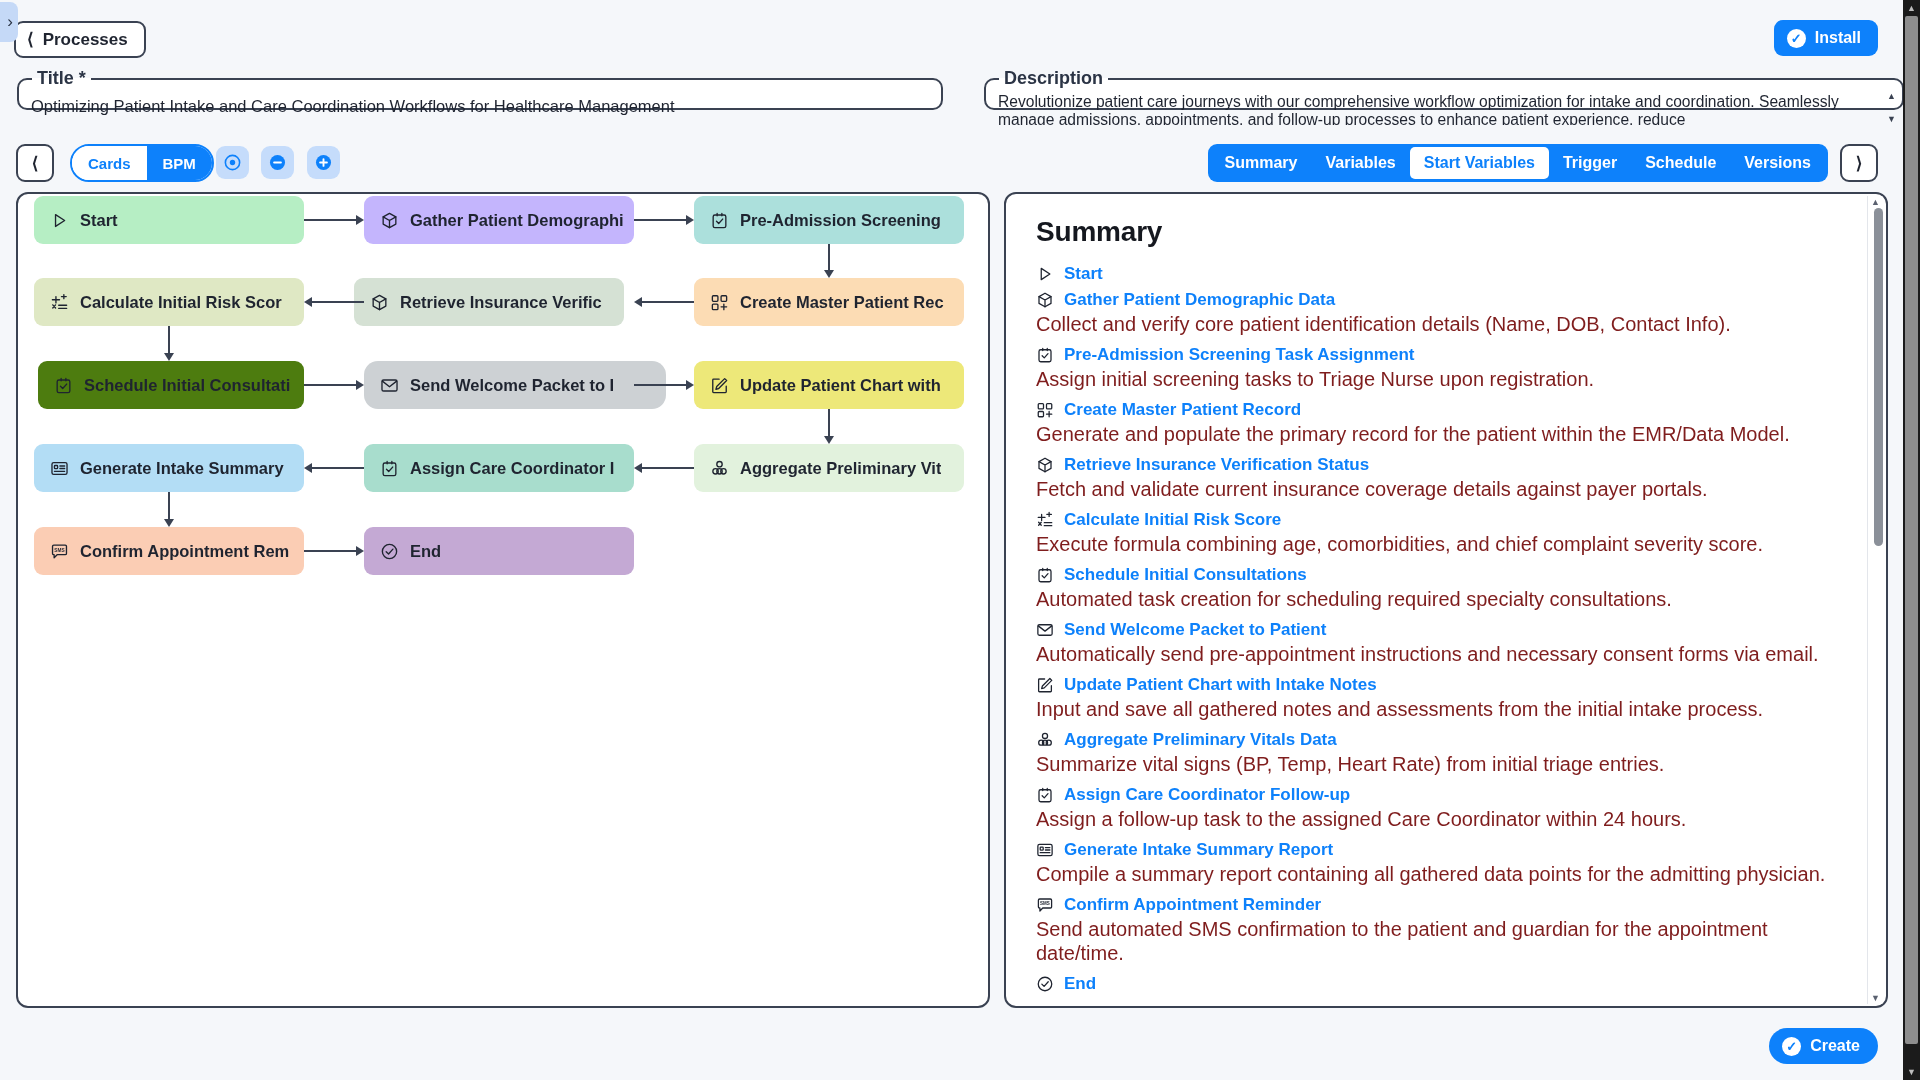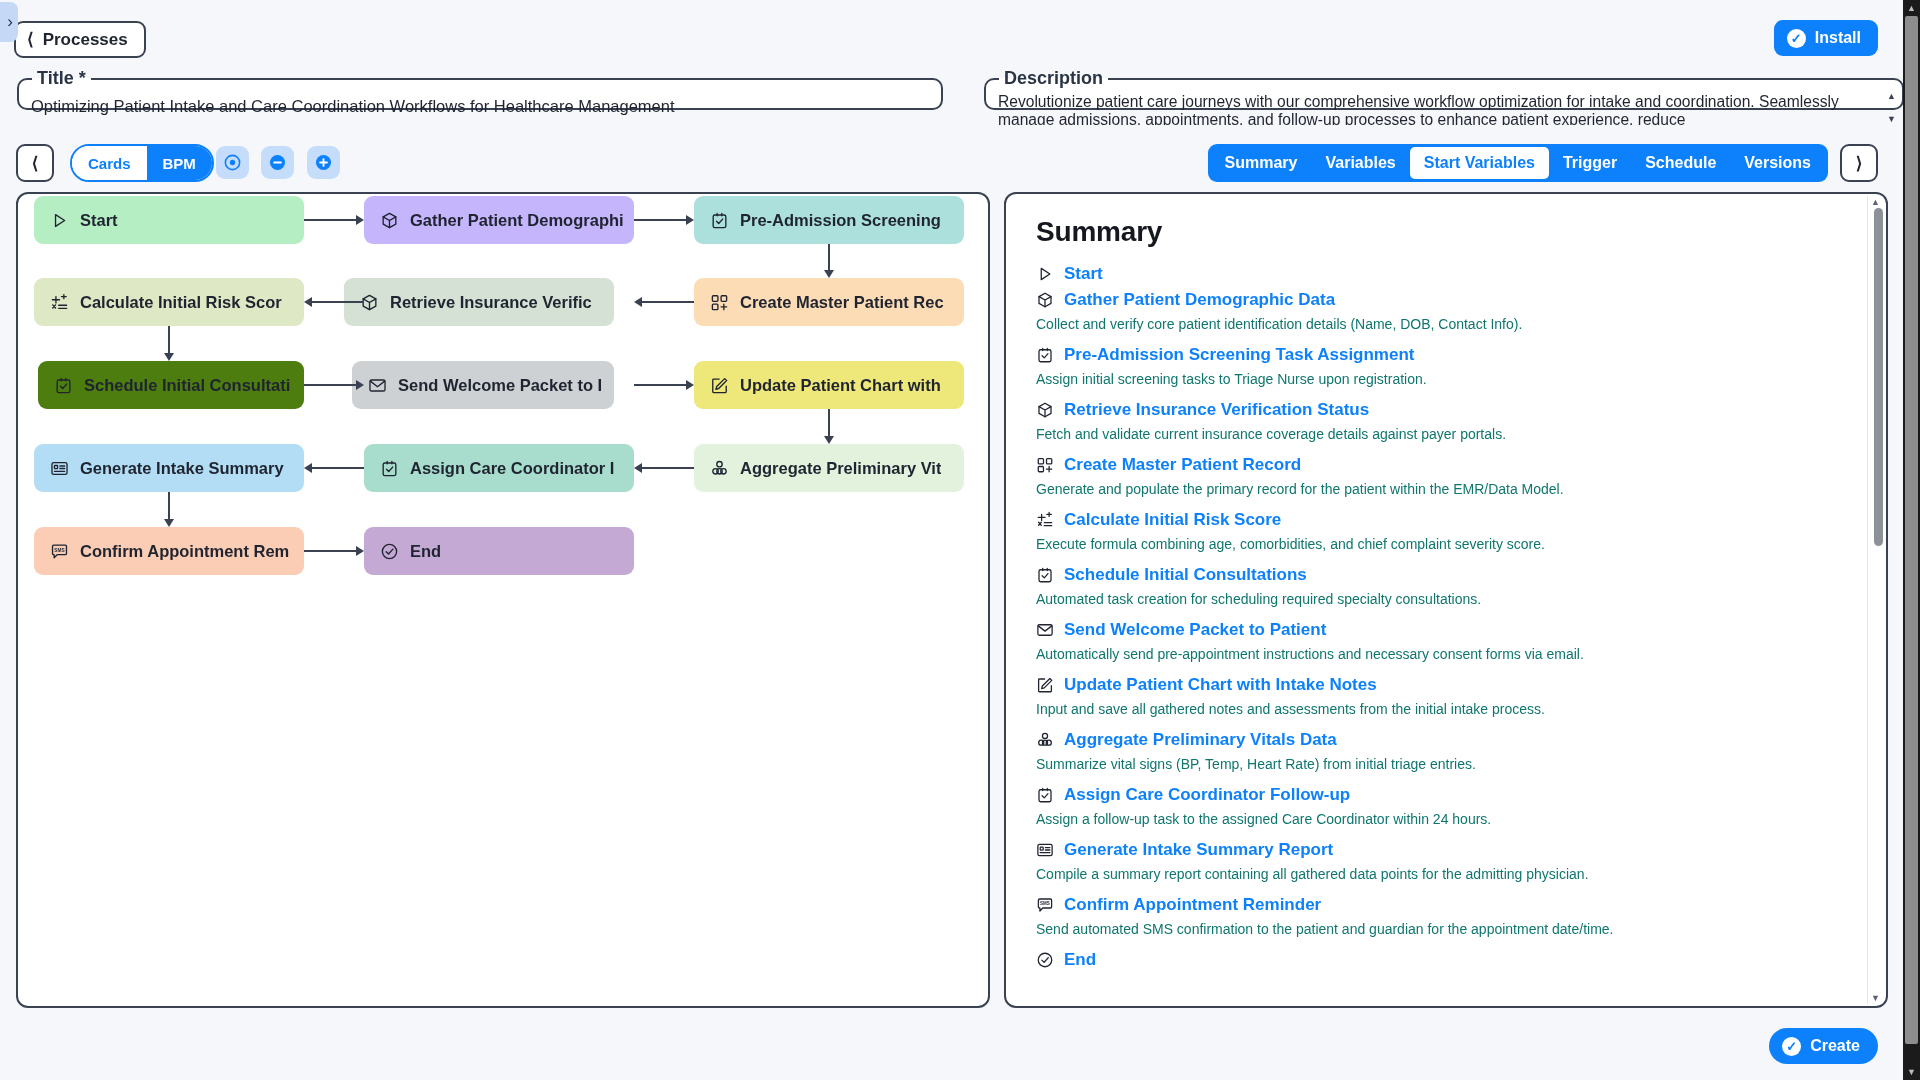--- a/index.html
+++ b/index.html
@@ -273,22 +273,22 @@
   .sum-head {
     display: flex; align-items: center; gap: 10px;
     margin-bottom: 2px;
   }
   .sum-head .lnk {
     font-size: 17px; font-weight: 700;
     color: #0d81fb;
     cursor: pointer;
   }
   .sum-desc {
-    font-size: 14px;
-    color: #0f766e;
+    font-size: 20px;
+    color: #7f1d1d;
     margin: 0 0 9px 0;
     line-height: 24px;
   }
   .sum-icon { color: #1f2430; display: flex; align-items: center; }
 
   .inner-scrollbar {
     position: absolute;
     right: 3px; top: 2px;
     width: 16px; height: 808px;
     background: #ffffff;
@@ -444,21 +444,21 @@
         </div>
         <div class="node" style="left: 16px; top: 84px; width: 270px; background: rgb(223, 232, 196);">
           <svg width="19" height="19" viewBox="0 0 24 24">
             <path d="M3 8.5 L12 8.5 M7.5 4.5 L7.5 12.5" stroke="#1f2430" stroke-width="1.7" fill="none" stroke-linecap="round" stroke-linejoin="round"></path>
             <path d="M14.5 4.5 L20.5 4.5 M17.5 2 L17.5 7.2" stroke="#1f2430" stroke-width="1.7" fill="none" stroke-linecap="round" stroke-linejoin="round"></path>
             <path d="M3.5 15 L7 19 M7 15 L3.5 19" stroke="#1f2430" stroke-width="1.7" fill="none" stroke-linecap="round" stroke-linejoin="round"></path>
             <path d="M11 15.5 L21 15.5 M11 19.5 L21 19.5" stroke="#1f2430" stroke-width="1.7" fill="none" stroke-linecap="round" stroke-linejoin="round"></path>
           </svg>
           <span class="nlabel">Calculate Initial Risk Scor</span>
         </div>
-        <div class="node" style="left: 326px; top: 84px; width: 270px; background: rgb(213, 225, 212);">
+        <div class="node" style="left: 336px; top: 84px; width: 270px; background: rgb(213, 225, 212);">
           <svg width="19" height="19" viewBox="0 0 24 24">
             <path d="M12 3 L20 7.5 L20 16.5 L12 21 L4 16.5 L4 7.5 Z" stroke="#1f2430" stroke-width="1.7" fill="none" stroke-linecap="round" stroke-linejoin="round"></path>
             <path d="M4 7.5 L12 12 L20 7.5 M12 12 L12 21" stroke="#1f2430" stroke-width="1.7" fill="none" stroke-linecap="round" stroke-linejoin="round"></path>
           </svg>
           <span class="nlabel">Retrieve Insurance Verific</span>
         </div>
         <div class="node" style="left: 676px; top: 84px; width: 270px; background: rgb(252, 220, 180);">
           <svg width="19" height="19" viewBox="0 0 24 24">
             <rect x="3" y="3.5" width="7" height="7" rx="1.2" stroke="#1f2430" stroke-width="1.7" fill="none" stroke-linecap="round" stroke-linejoin="round"></rect>
             <rect x="14" y="3.5" width="7" height="7" rx="1.2" stroke="#1f2430" stroke-width="1.7" fill="none" stroke-linecap="round" stroke-linejoin="round"></rect>
@@ -468,21 +468,21 @@
           <span class="nlabel">Create Master Patient Rec</span>
         </div>
         <div class="node" style="left: 20px; top: 167px; width: 266px; background: #4d7c0f;">
           <svg width="19" height="19" viewBox="0 0 24 24">
             <rect x="4" y="5" width="16" height="16" rx="2.2" stroke="#1f2430" stroke-width="1.7" fill="none" stroke-linecap="round" stroke-linejoin="round"></rect>
             <path d="M9 3.2 L9 6 M15 3.2 L15 6" stroke="#1f2430" stroke-width="1.7" fill="none" stroke-linecap="round" stroke-linejoin="round"></path>
             <path d="M8.2 13 L11 15.8 L16 10.2" stroke="#1f2430" stroke-width="1.7" fill="none" stroke-linecap="round" stroke-linejoin="round"></path>
           </svg>
           <span class="nlabel">Schedule Initial Consultati</span>
         </div>
-        <div class="node" style="left: 334px; top: 167px; width: 262px; background: rgb(205, 209, 212);">
+        <div class="node" style="left: 346px; top: 167px; width: 302px; background: rgb(205, 209, 212); border-radius: 14px;">
           <svg width="19" height="19" viewBox="0 0 24 24">
             <rect x="2.5" y="5" width="19" height="14" rx="2" stroke="#1f2430" stroke-width="1.7" fill="none" stroke-linecap="round" stroke-linejoin="round"></rect>
             <path d="M3 6.5 L12 13.5 L21 6.5" stroke="#1f2430" stroke-width="1.7" fill="none" stroke-linecap="round" stroke-linejoin="round"></path>
           </svg>
           <span class="nlabel">Send Welcome Packet to I</span>
         </div>
         <div class="node" style="left: 676px; top: 167px; width: 270px; background: rgb(237, 232, 121);">
           <svg width="19" height="19" viewBox="0 0 24 24">
             <path d="M18.5 3.3 L21 5.8 L11 15.8 L7.5 16.8 L8.5 13.3 Z" stroke="#1f2430" stroke-width="1.7" fill="none" stroke-linecap="round" stroke-linejoin="round"></path>
             <path d="M20.5 13 L20.5 20 Q20.5 21 19.5 21 L4.5 21 Q3.5 21 3.5 20 L3.5 5 Q3.5 4 4.5 4 L11.5 4" stroke="#1f2430" stroke-width="1.7" fill="none" stroke-linecap="round" stroke-linejoin="round"></path>
@@ -593,41 +593,41 @@
                 </svg>
               </span>
               <span class="lnk">Pre-Admission Screening Task Assignment</span>
             </div>
             <p class="sum-desc">Assign initial screening tasks to Triage Nurse upon registration.</p>
           </div>
           <div class="sum-item">
             <div class="sum-head">
               <span class="sum-icon">
                 <svg width="18" height="18" viewBox="0 0 24 24">
-                  <path d="M12 3 L20 7.5 L20 16.5 L12 21 L4 16.5 L4 7.5 Z" stroke="#1f2430" stroke-width="1.7" fill="none" stroke-linecap="round" stroke-linejoin="round"></path>
-                  <path d="M4 7.5 L12 12 L20 7.5 M12 12 L12 21" stroke="#1f2430" stroke-width="1.7" fill="none" stroke-linecap="round" stroke-linejoin="round"></path>
-                </svg>
-              </span>
-              <span class="lnk">Retrieve Insurance Verification Status</span>
-            </div>
-            <p class="sum-desc">Fetch and validate current insurance coverage details against payer portals.</p>
-          </div>
-          <div class="sum-item">
-            <div class="sum-head">
-              <span class="sum-icon">
-                <svg width="18" height="18" viewBox="0 0 24 24">
                   <rect x="3" y="3.5" width="7" height="7" rx="1.2" stroke="#1f2430" stroke-width="1.7" fill="none" stroke-linecap="round" stroke-linejoin="round"></rect>
                   <rect x="14" y="3.5" width="7" height="7" rx="1.2" stroke="#1f2430" stroke-width="1.7" fill="none" stroke-linecap="round" stroke-linejoin="round"></rect>
                   <rect x="3" y="14" width="7" height="7" rx="1.2" stroke="#1f2430" stroke-width="1.7" fill="none" stroke-linecap="round" stroke-linejoin="round"></rect>
                   <path d="M17.5 14 L17.5 21 M14 17.5 L21 17.5" stroke="#1f2430" stroke-width="1.7" fill="none" stroke-linecap="round" stroke-linejoin="round"></path>
                 </svg>
               </span>
               <span class="lnk">Create Master Patient Record</span>
             </div>
             <p class="sum-desc">Generate and populate the primary record for the patient within the EMR/Data Model.</p>
+          </div>
+          <div class="sum-item">
+            <div class="sum-head">
+              <span class="sum-icon">
+                <svg width="18" height="18" viewBox="0 0 24 24">
+                  <path d="M12 3 L20 7.5 L20 16.5 L12 21 L4 16.5 L4 7.5 Z" stroke="#1f2430" stroke-width="1.7" fill="none" stroke-linecap="round" stroke-linejoin="round"></path>
+                  <path d="M4 7.5 L12 12 L20 7.5 M12 12 L12 21" stroke="#1f2430" stroke-width="1.7" fill="none" stroke-linecap="round" stroke-linejoin="round"></path>
+                </svg>
+              </span>
+              <span class="lnk">Retrieve Insurance Verification Status</span>
+            </div>
+            <p class="sum-desc">Fetch and validate current insurance coverage details against payer portals.</p>
           </div>
           <div class="sum-item">
             <div class="sum-head">
               <span class="sum-icon">
                 <svg width="18" height="18" viewBox="0 0 24 24">
                   <path d="M3 8.5 L12 8.5 M7.5 4.5 L7.5 12.5" stroke="#1f2430" stroke-width="1.7" fill="none" stroke-linecap="round" stroke-linejoin="round"></path>
                   <path d="M14.5 4.5 L20.5 4.5 M17.5 2 L17.5 7.2" stroke="#1f2430" stroke-width="1.7" fill="none" stroke-linecap="round" stroke-linejoin="round"></path>
                   <path d="M3.5 15 L7 19 M7 15 L3.5 19" stroke="#1f2430" stroke-width="1.7" fill="none" stroke-linecap="round" stroke-linejoin="round"></path>
                   <path d="M11 15.5 L21 15.5 M11 19.5 L21 19.5" stroke="#1f2430" stroke-width="1.7" fill="none" stroke-linecap="round" stroke-linejoin="round"></path>
                 </svg>

